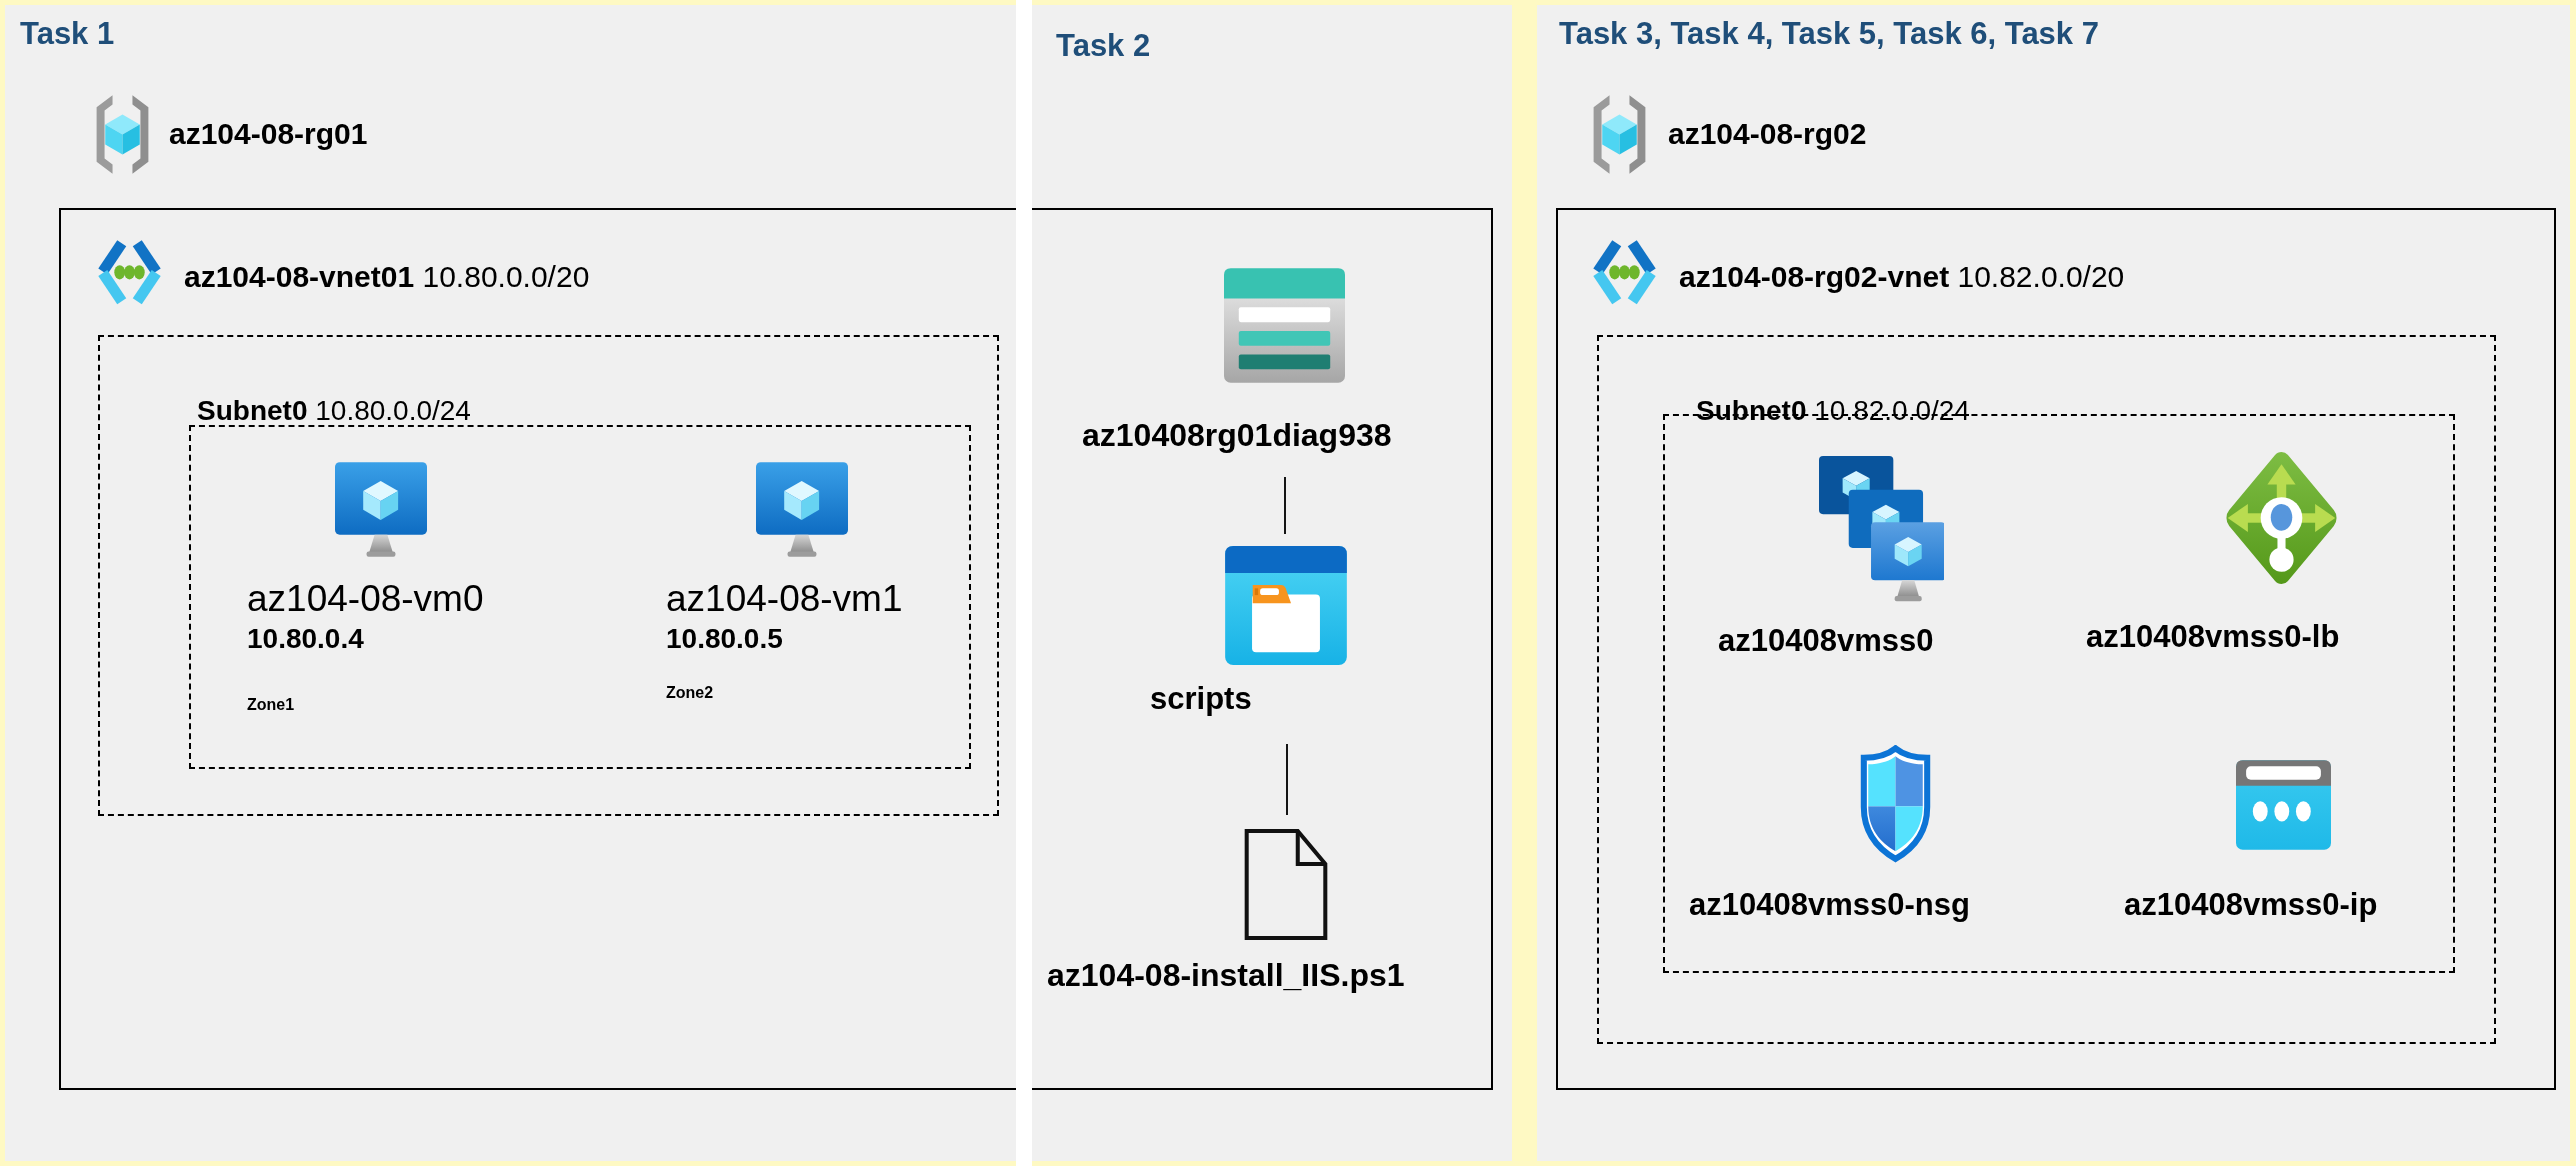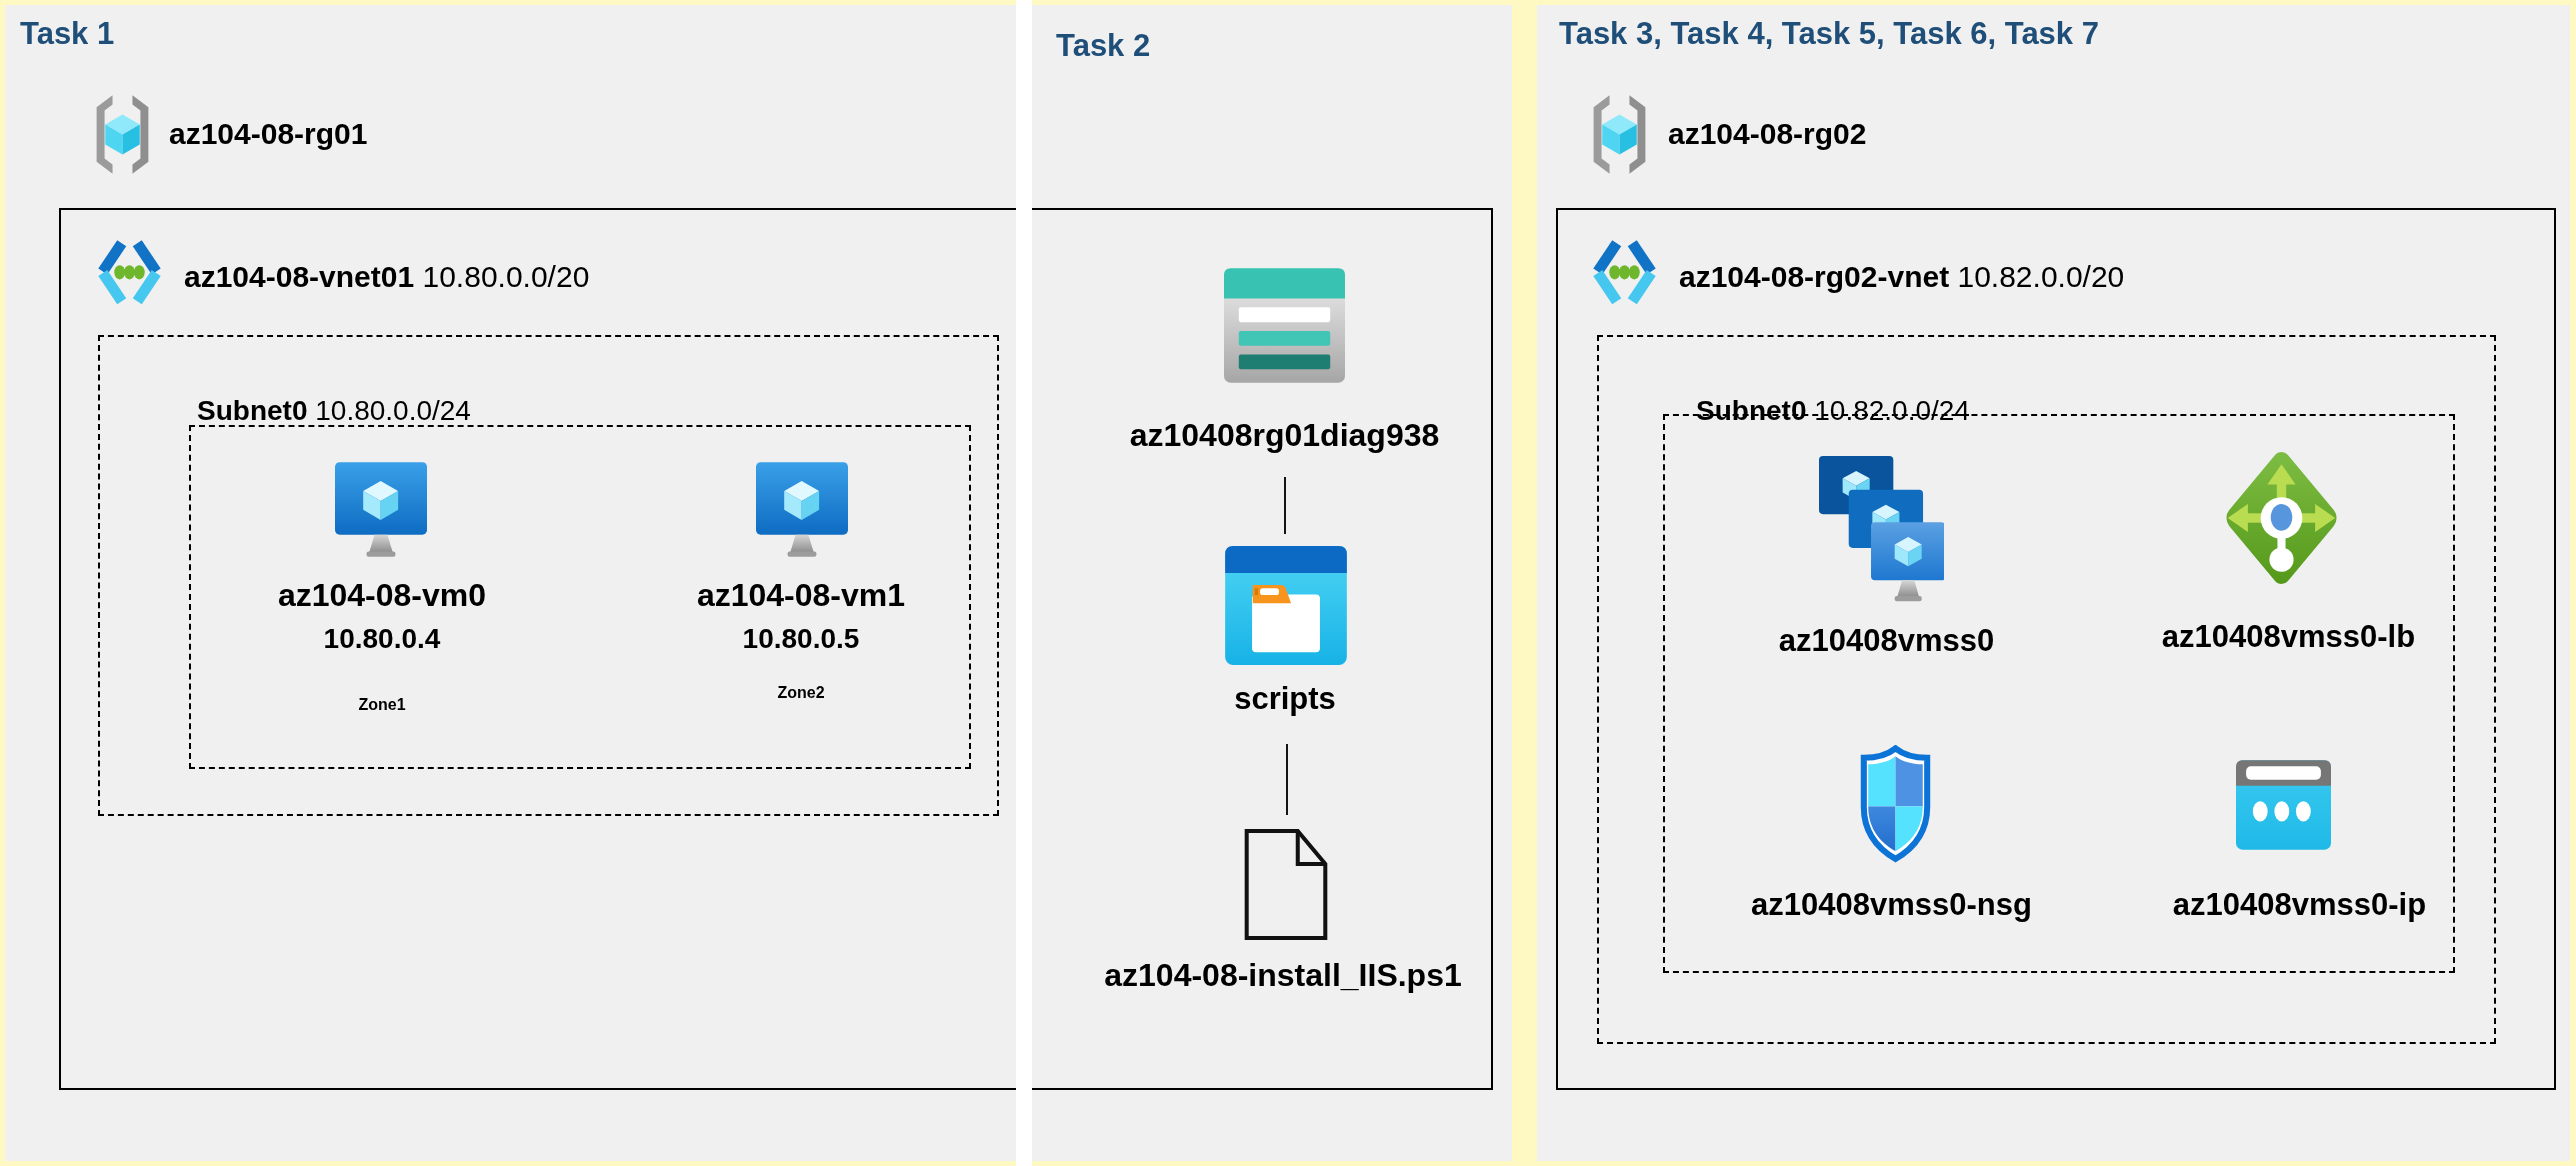--- a/index.html
+++ b/index.html
@@ -22,22 +22,22 @@
   .di2{left:1663px;top:414px;width:792px;height:559px;}
   .lbl{position:absolute;white-space:nowrap;z-index:5;line-height:1.18;}
   .b{font-weight:bold;}
   .hdr{font-size:31px;font-weight:bold;color:#1F4E79;}
   .h1{left:20px;top:16px;}
   .h2{left:1056px;top:28px;}
   .h3{left:1559px;top:16px;}
   .rgname{font-size:30px;font-weight:bold;}
   .vnetlbl{font-size:30px;text-align:center;}
   .sublbl{font-size:28px;margin-top:36px;}
-  .ctr{text-align:center;}
-  .vmname{font-size:32px;font-weight:bold;}
+  .ctr{}
+  .vmname{font-size:37px;font-weight:normal;}
   .vmip{font-size:28px;font-weight:bold;}
   .vmzone{font-size:16px;font-weight:bold;}
   .biglbl{font-size:32px;font-weight:bold;}
   .midlbl{font-size:31px;font-weight:bold;}
   .icon{position:absolute;z-index:4;}
   .connector{position:absolute;width:2px;background:#141414;z-index:4;}
   .ln1{left:1284px;top:477px;height:57px;}
   .ln2{left:1286px;top:744px;height:71px;}
 </style>
 </head>

